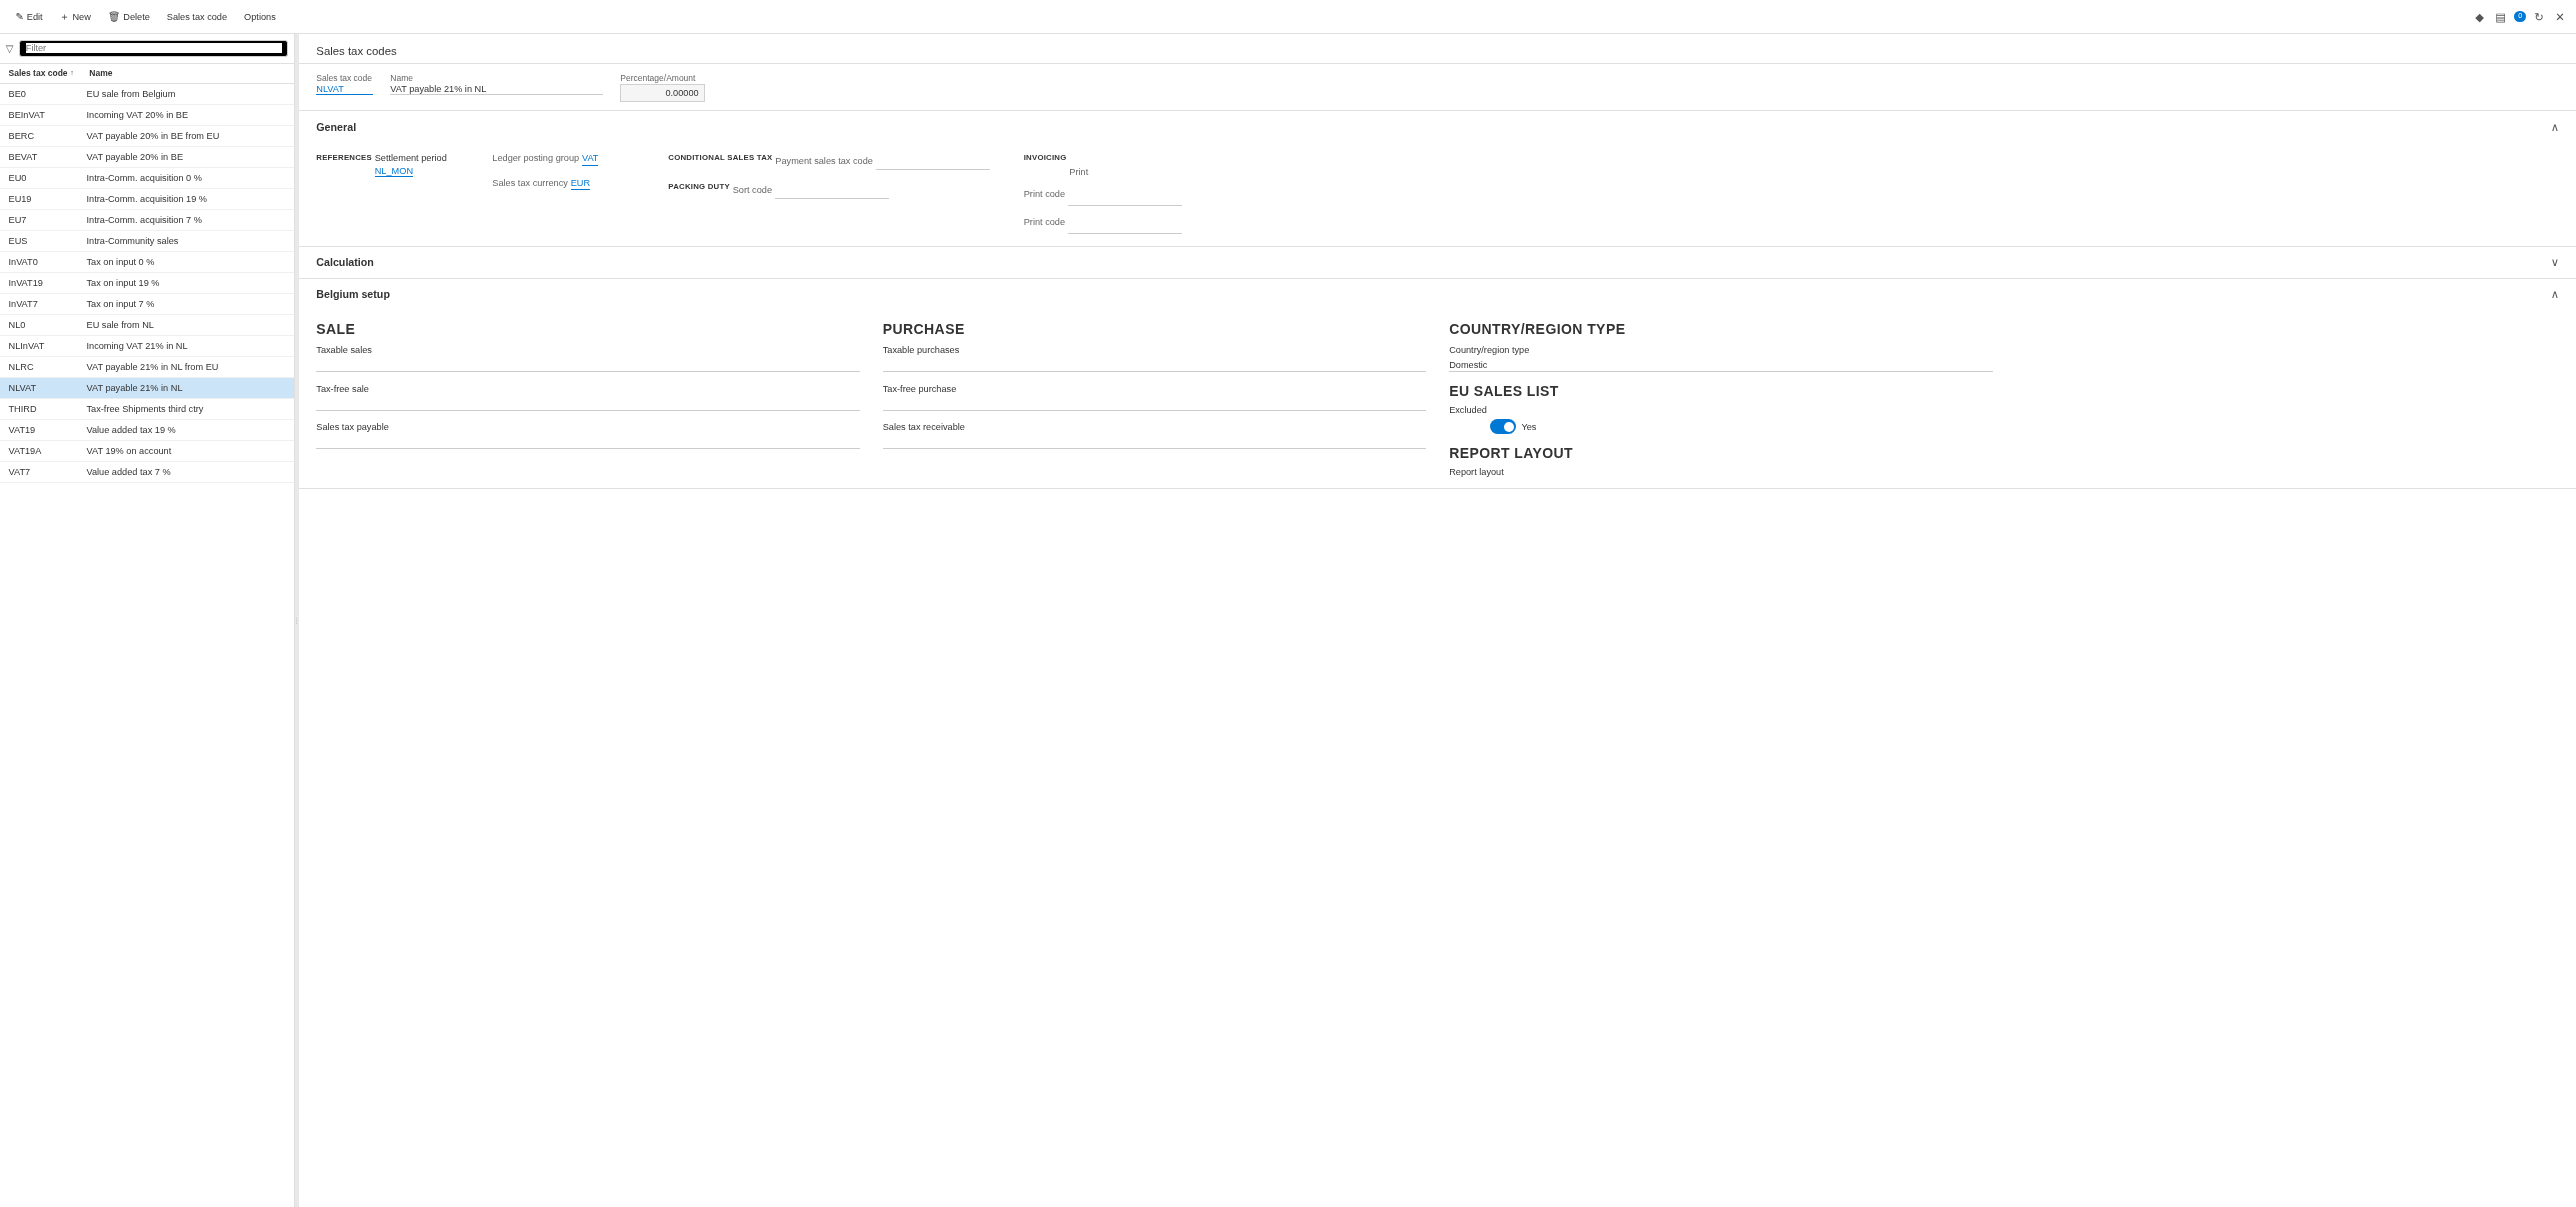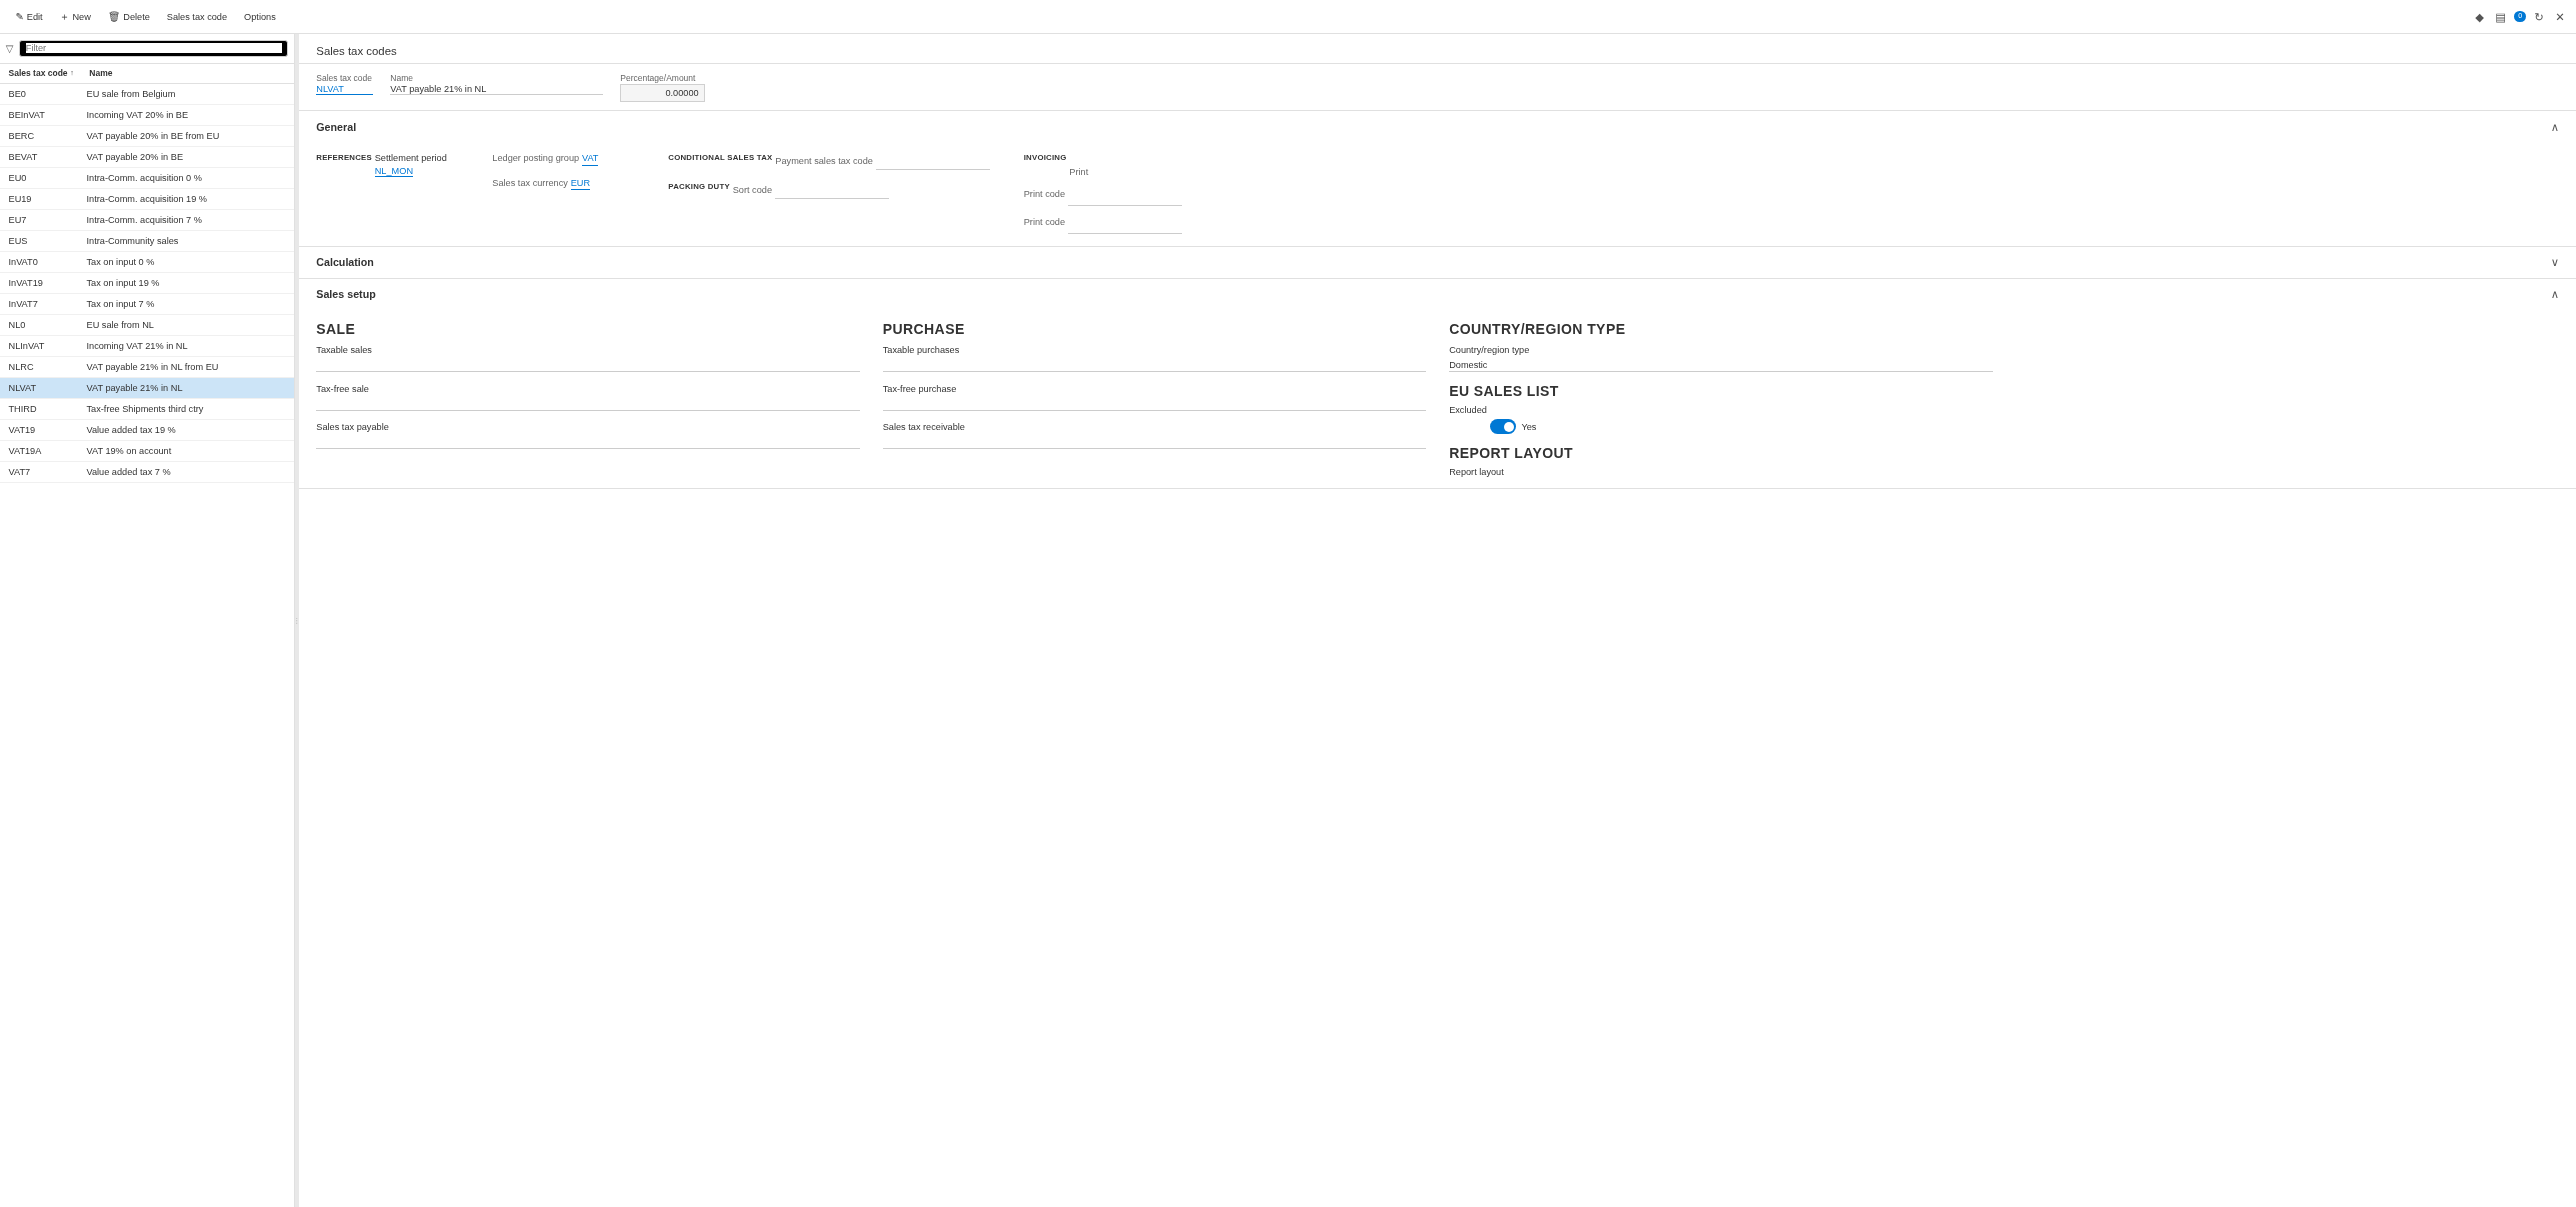--- a/index.html
+++ b/index.html
@@ -299,21 +299,21 @@
 
     <div class="section">
       <div class="section-header">
         <span class="section-title">Calculation</span>
         <span class="section-chevron">∨</span>
       </div>
     </div>
 
     <div class="section">
       <div class="section-header">
-        <span class="section-title">Sales setup</span>
+        <span class="section-title">Belgium setup</span>
         <span class="section-chevron">∧</span>
       </div>
       <div class="section-content">
         <div class="report-grid">
 
           <div>
             <div class="report-col-title">SALE</div>
             <div class="report-field">
               <div class="report-field-label">Taxable sales</div>
               <div class="report-field-line"></div>

